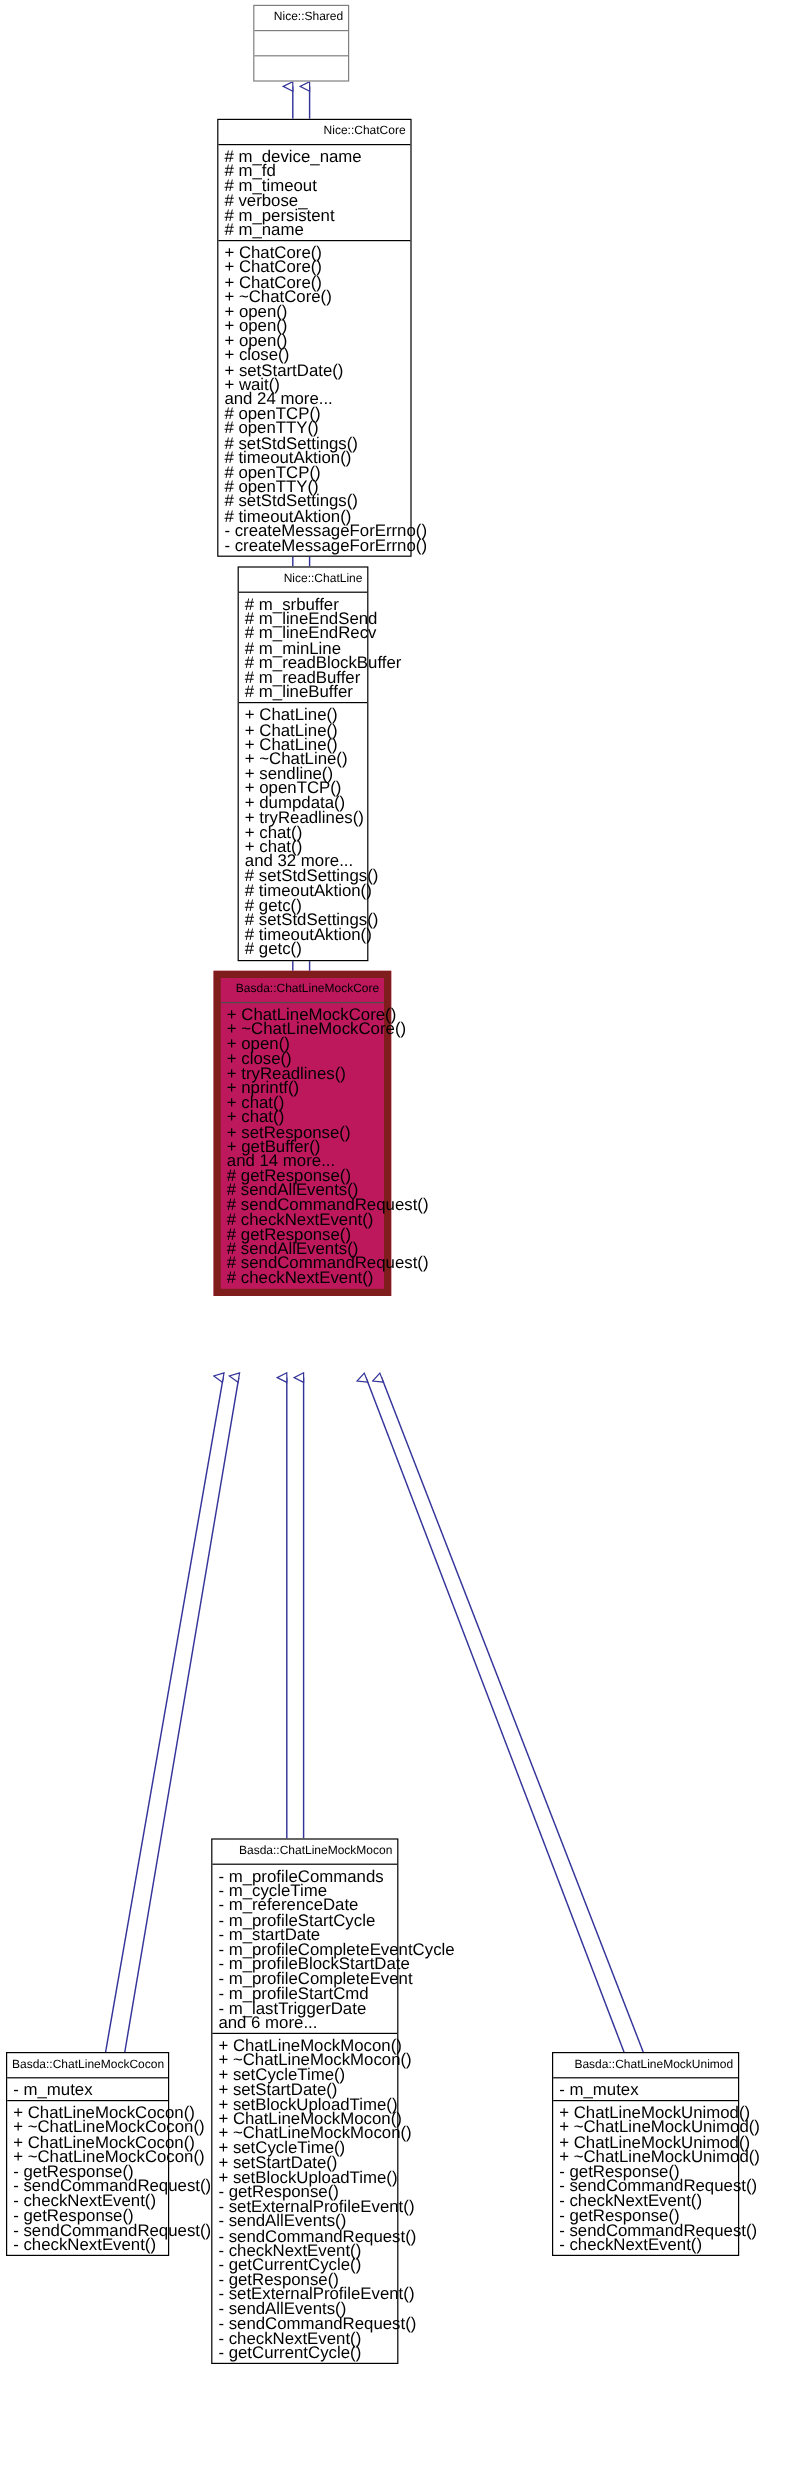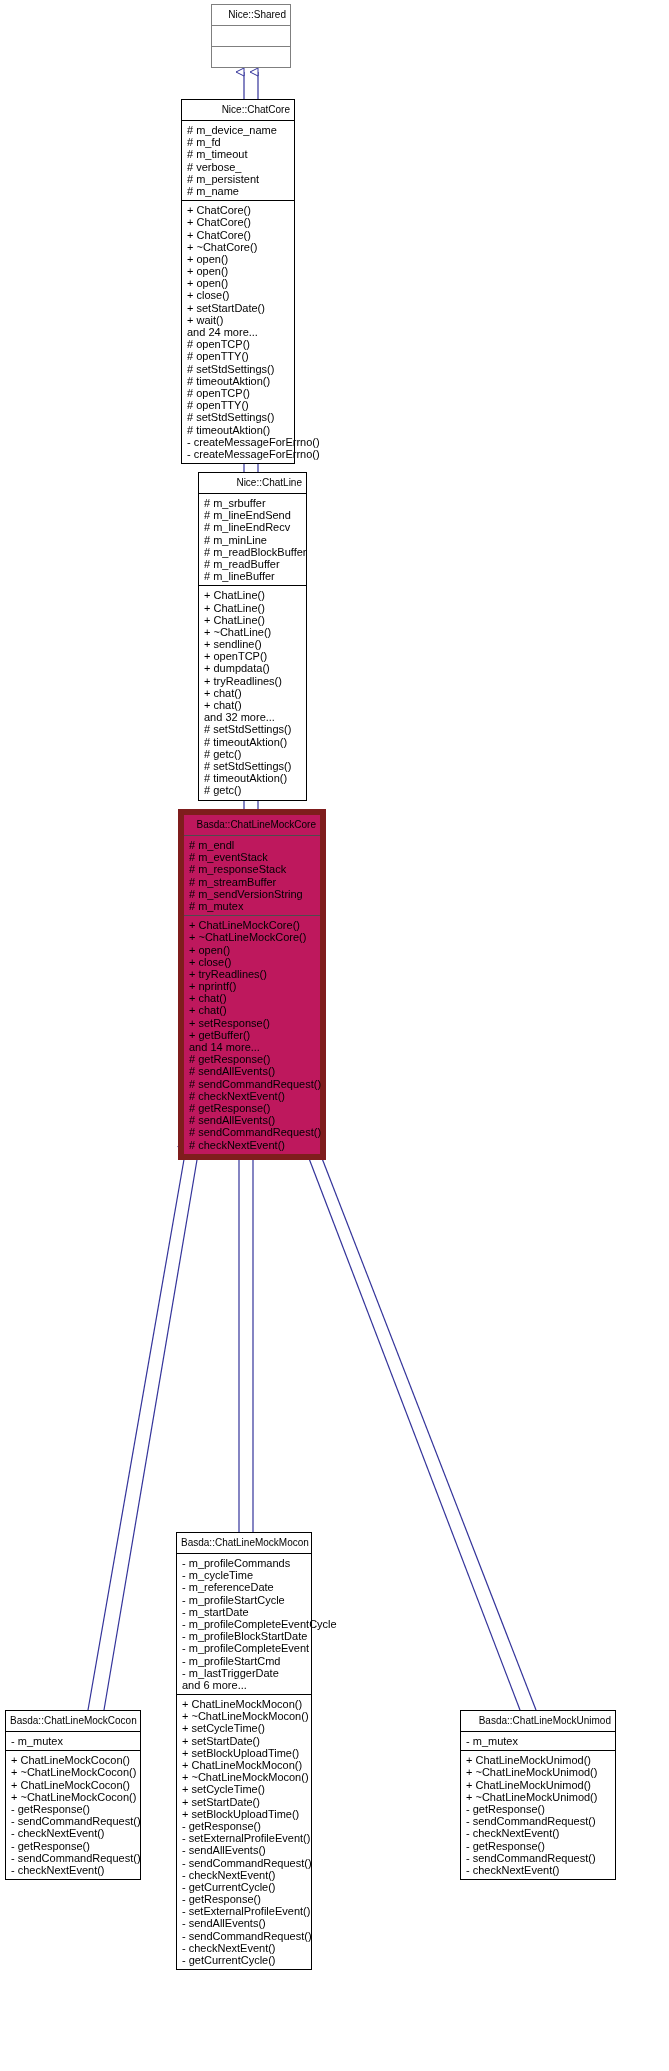--- a/index.html
+++ b/index.html
@@ -52,21 +52,21 @@
   .uml-class.solid .uml-title {
     border-bottom: 1px solid #000000;
   }
   .uml-class:not(.solid) .uml-title {
     border-bottom: 1px solid #7f7f7f;
   }
   .uml-class.highlight .uml-title {
     border-bottom: 1px solid #4d4d4d;
   }
   .uml-section {
-    font-size: 11px;
+    font-size: 14px;
     line-height: 12.2px;
     padding: 3px 4px 3px 5px;
     white-space: nowrap;
   }
   .uml-class.solid .uml-section.divided {
     border-bottom: 1px solid #000000;
   }
   .uml-class:not(.solid) .uml-section.divided {
     border-bottom: 1px solid #7f7f7f;
   }
@@ -124,21 +124,21 @@
   <div class="uml-class plain" style="left:211px; top:4px; width:80px;">
     <div class="uml-title">Nice::Shared</div>
     <div class="uml-section divided">
       <div class="empty-row"></div>
     </div>
     <div class="uml-section">
       <div class="empty-row"></div>
     </div>
   </div>
 
-  <div class="uml-class solid" style="left:181px; top:99px; width:114px;">
+  <div class="uml-class solid" style="left:181px; top:99px; width:162px;">
     <div class="uml-title">Nice::ChatCore</div>
     <div class="uml-section divided">
         <div class="row"># m_device_name</div>
         <div class="row"># m_fd</div>
         <div class="row"># m_timeout</div>
         <div class="row"># verbose_</div>
         <div class="row"># m_persistent</div>
         <div class="row"># m_name</div>
       </div>
     <div class="uml-section">
@@ -193,28 +193,20 @@
         <div class="row"># timeoutAktion()</div>
         <div class="row"># getc()</div>
         <div class="row"># setStdSettings()</div>
         <div class="row"># timeoutAktion()</div>
         <div class="row"># getc()</div>
       </div>
   </div>
 
   <div class="uml-class highlight" style="left:178px; top:809px; width:148px;">
     <div class="uml-title">Basda::ChatLineMockCore</div>
-    <div class="uml-section divided">
-        <div class="row"># m_endl</div>
-        <div class="row"># m_eventStack</div>
-        <div class="row"># m_responseStack</div>
-        <div class="row"># m_streamBuffer</div>
-        <div class="row"># m_sendVersionString</div>
-        <div class="row"># m_mutex</div>
-      </div>
     <div class="uml-section">
         <div class="row">+ ChatLineMockCore()</div>
         <div class="row">+ ~ChatLineMockCore()</div>
         <div class="row">+ open()</div>
         <div class="row">+ close()</div>
         <div class="row">+ tryReadlines()</div>
         <div class="row">+ nprintf()</div>
         <div class="row">+ chat()</div>
         <div class="row">+ chat()</div>
         <div class="row">+ setResponse()</div>
@@ -224,21 +216,21 @@
         <div class="row"># sendAllEvents()</div>
         <div class="row"># sendCommandRequest()</div>
         <div class="row"># checkNextEvent()</div>
         <div class="row"># getResponse()</div>
         <div class="row"># sendAllEvents()</div>
         <div class="row"># sendCommandRequest()</div>
         <div class="row"># checkNextEvent()</div>
       </div>
   </div>
 
-  <div class="uml-class solid" style="left:176px; top:1532px; width:136px;">
+  <div class="uml-class solid" style="left:176px; top:1532px; width:156px;">
     <div class="uml-title">Basda::ChatLineMockMocon</div>
     <div class="uml-section divided">
         <div class="row">- m_profileCommands</div>
         <div class="row">- m_cycleTime</div>
         <div class="row">- m_referenceDate</div>
         <div class="row">- m_profileStartCycle</div>
         <div class="row">- m_startDate</div>
         <div class="row">- m_profileCompleteEventCycle</div>
         <div class="row">- m_profileBlockStartDate</div>
         <div class="row">- m_profileCompleteEvent</div>

